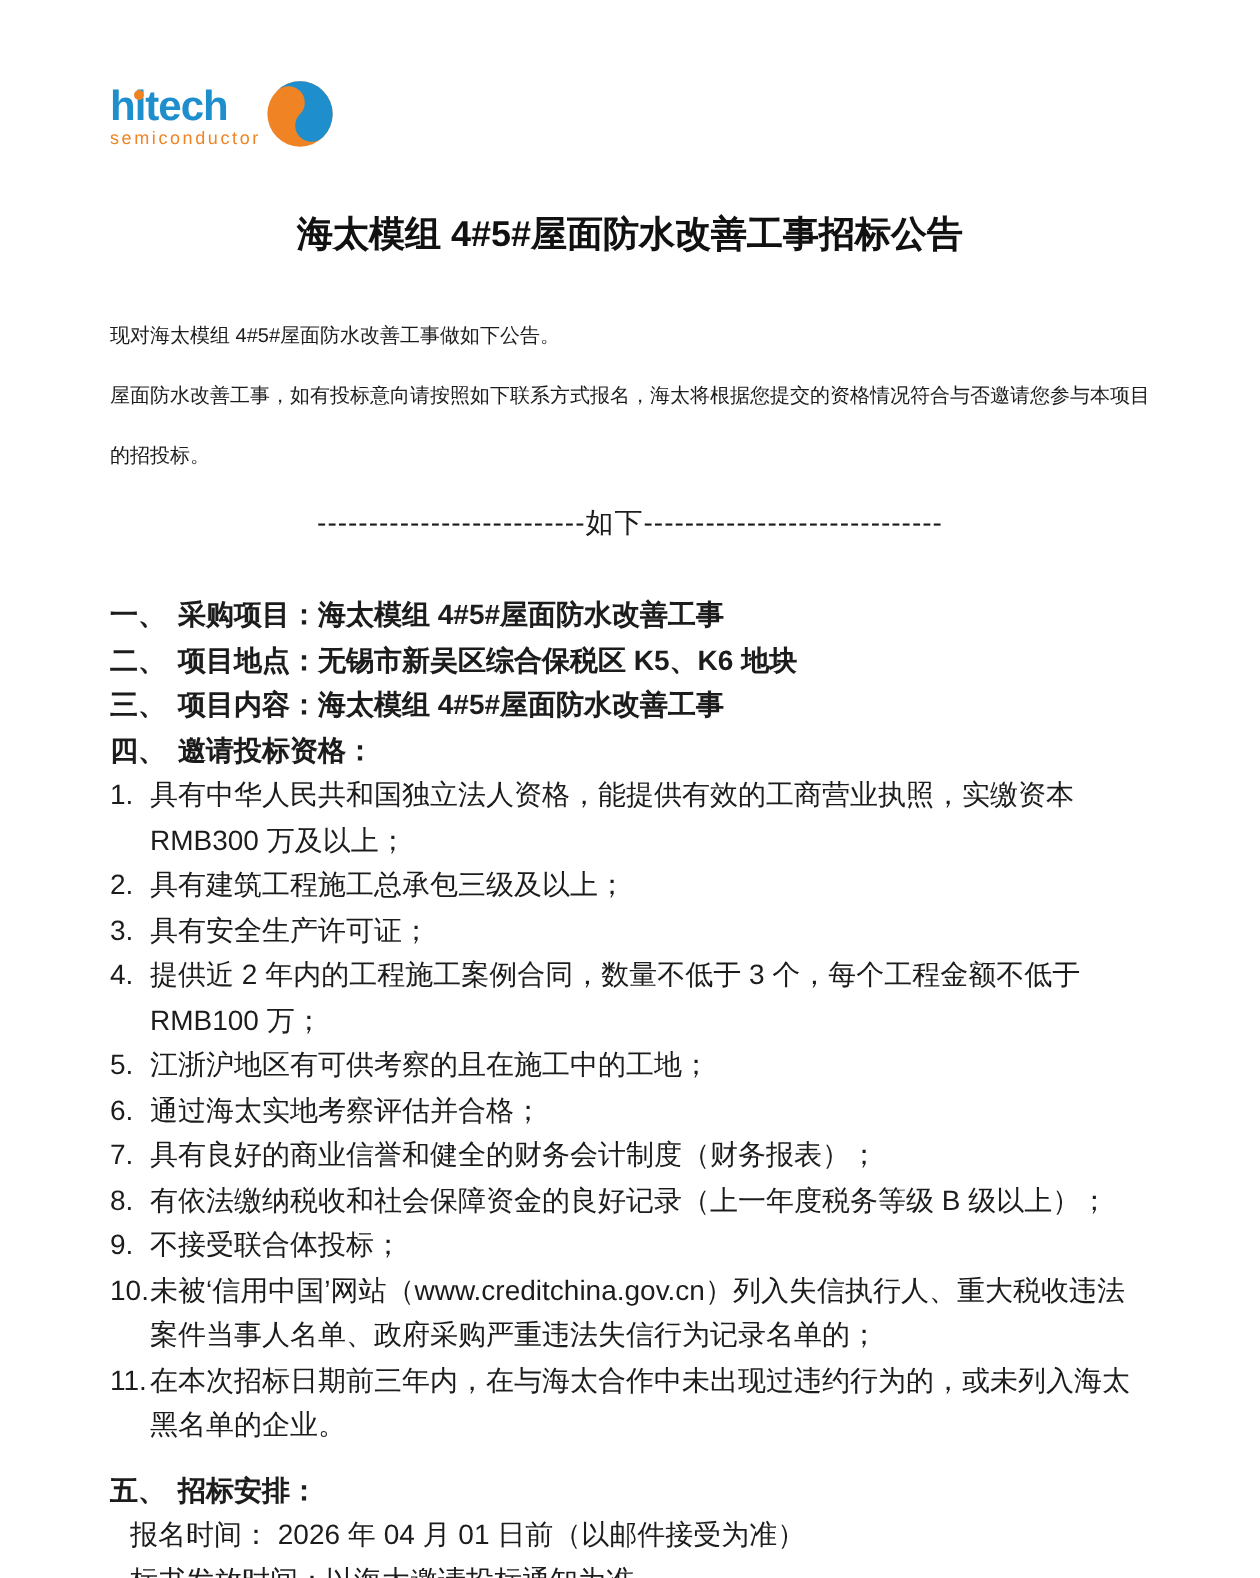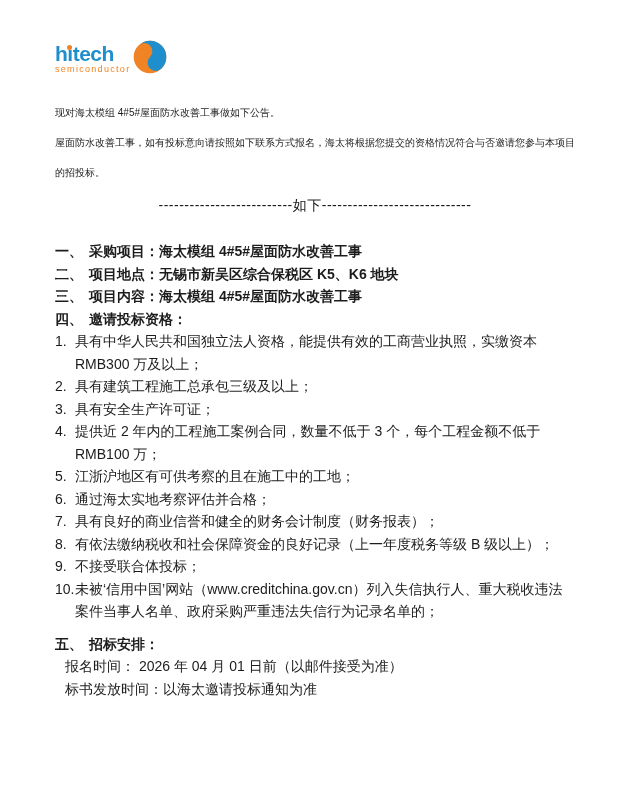--- a/index.html
+++ b/index.html
@@ -132,20 +132,21 @@
     <span class="logo-mark">
       <svg width="34" height="34" viewBox="0 0 100 100" aria-hidden="true">
         <g transform="rotate(-45 50 50)">
           <circle cx="50" cy="50" r="48" fill="#f08424"></circle>
           <path d="M50,2 A48,48 0 0 1 50,98 A24,24 0 0 1 50,50 A24,24 0 0 0 50,2 Z" fill="#1e8fcc"></path>
         </g>
       </svg>
     </span>
   </div>
 
+  <h1 class="doc-title">海太模组 4#5#屋面防水改善工事招标公告</h1>
 
   <p class="para para-first">现对海太模组 4#5#屋面防水改善工事做如下公告。</p>
   <p class="para">屋面防水改善工事，如有投标意向请按照如下联系方式报名，海太将根据您提交的资格情况符合与否邀请您参与本项目的招投标。</p>
   <p class="divider-line">--------------------------如下-----------------------------</p>
 
   <div class="sections">
     <div class="sec">
       <span class="sec-num">一、</span>
       <span class="sec-text">采购项目：海太模组 4#5#屋面防水改善工事</span>
     </div>
@@ -197,20 +198,24 @@
       <span class="q-text">有依法缴纳税收和社会保障资金的良好记录（上一年度税务等级 B 级以上）；</span>
     </div>
     <div class="q-item">
       <span class="q-num">9.</span>
       <span class="q-text">不接受联合体投标；</span>
     </div>
     <div class="q-item">
       <span class="q-num">10.</span>
       <span class="q-text">未被‘信用中国’网站（www.creditchina.gov.cn）列入失信执行人、重大税收违法案件当事人名单、政府采购严重违法失信行为记录名单的；</span>
     </div>
+    <div class="q-item">
+      <span class="q-num">11.</span>
+      <span class="q-text">在本次招标日期前三年内，在与海太合作中未出现过违约行为的，或未列入海太黑名单的企业。</span>
+    </div>
   </div>
 
   <div class="sec arrangement-head">
     <span class="sec-num">五、</span>
     <span class="sec-text">招标安排：</span>
   </div>
   <div class="arr-lines">
     <div class="arr-line">报名时间： 2026 年 04 月 01 日前（以邮件接受为准）</div>
     <div class="arr-line">标书发放时间：以海太邀请投标通知为准</div>
   </div>

